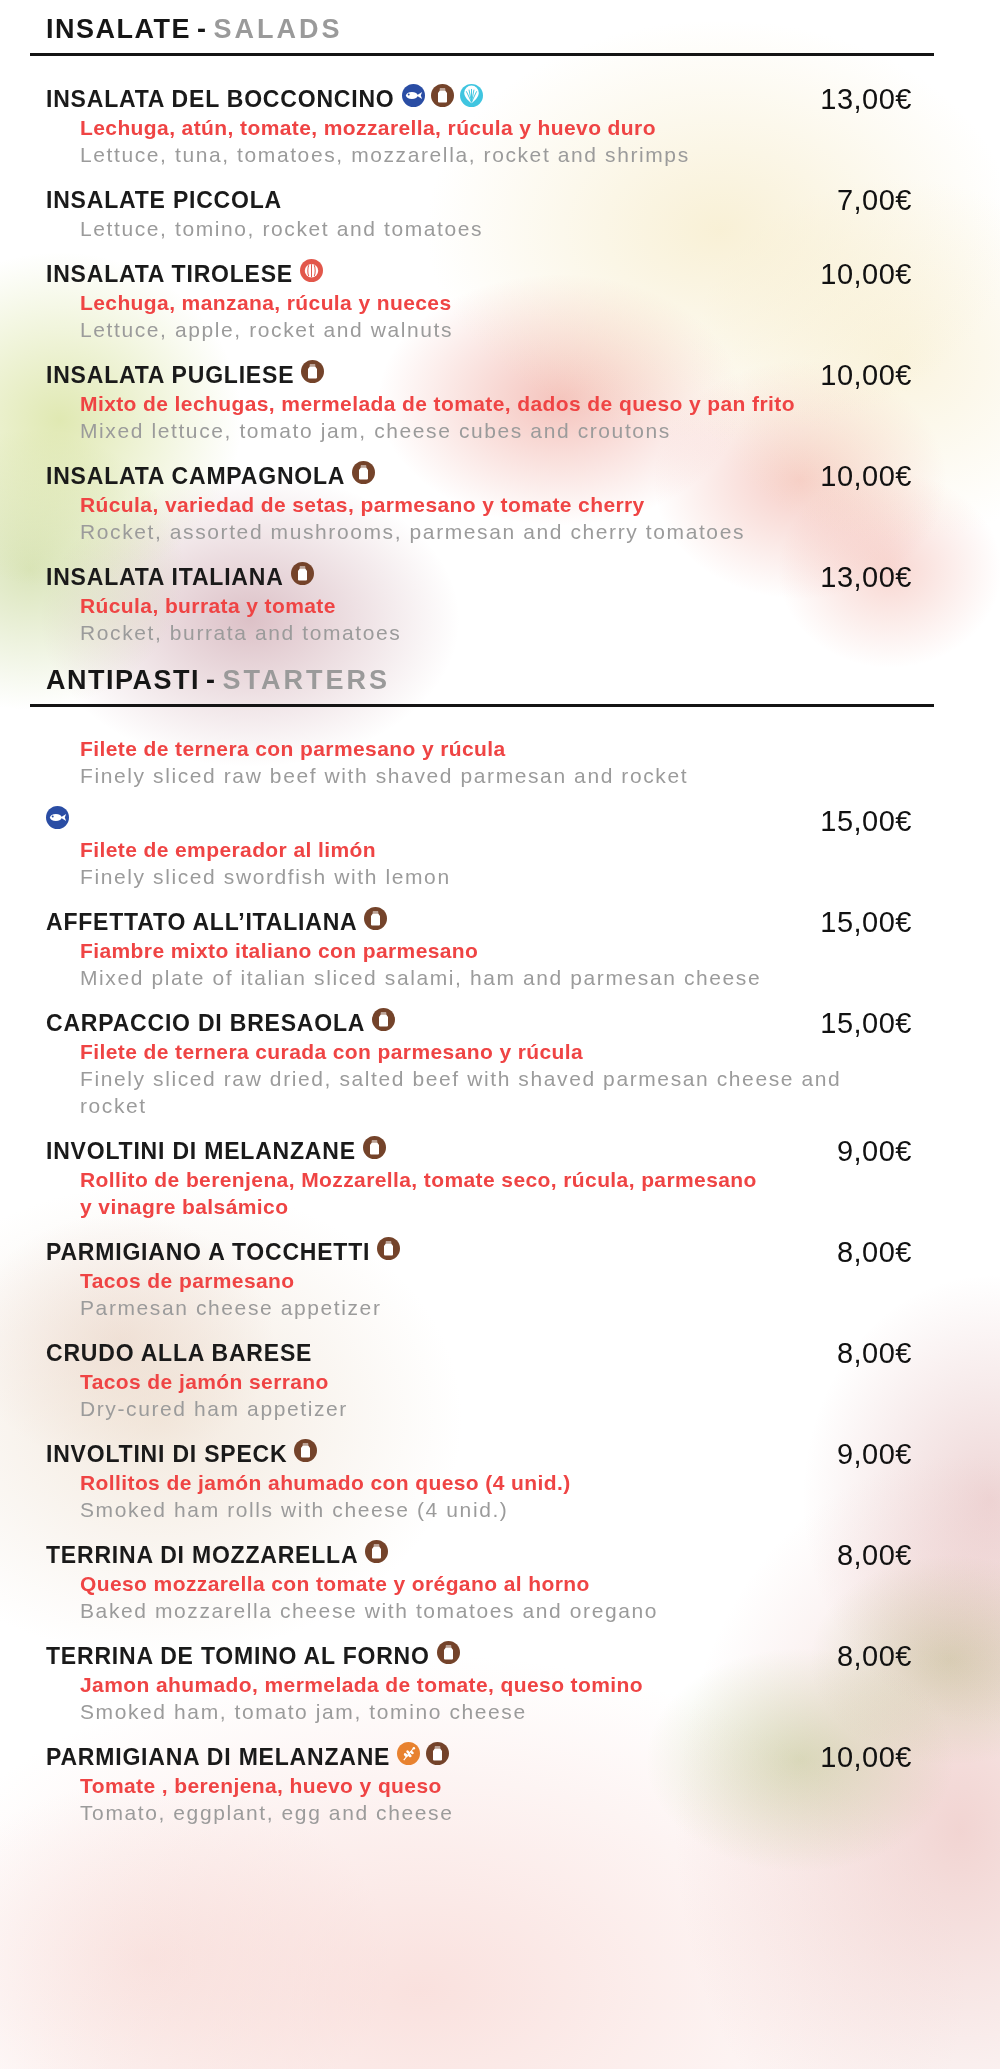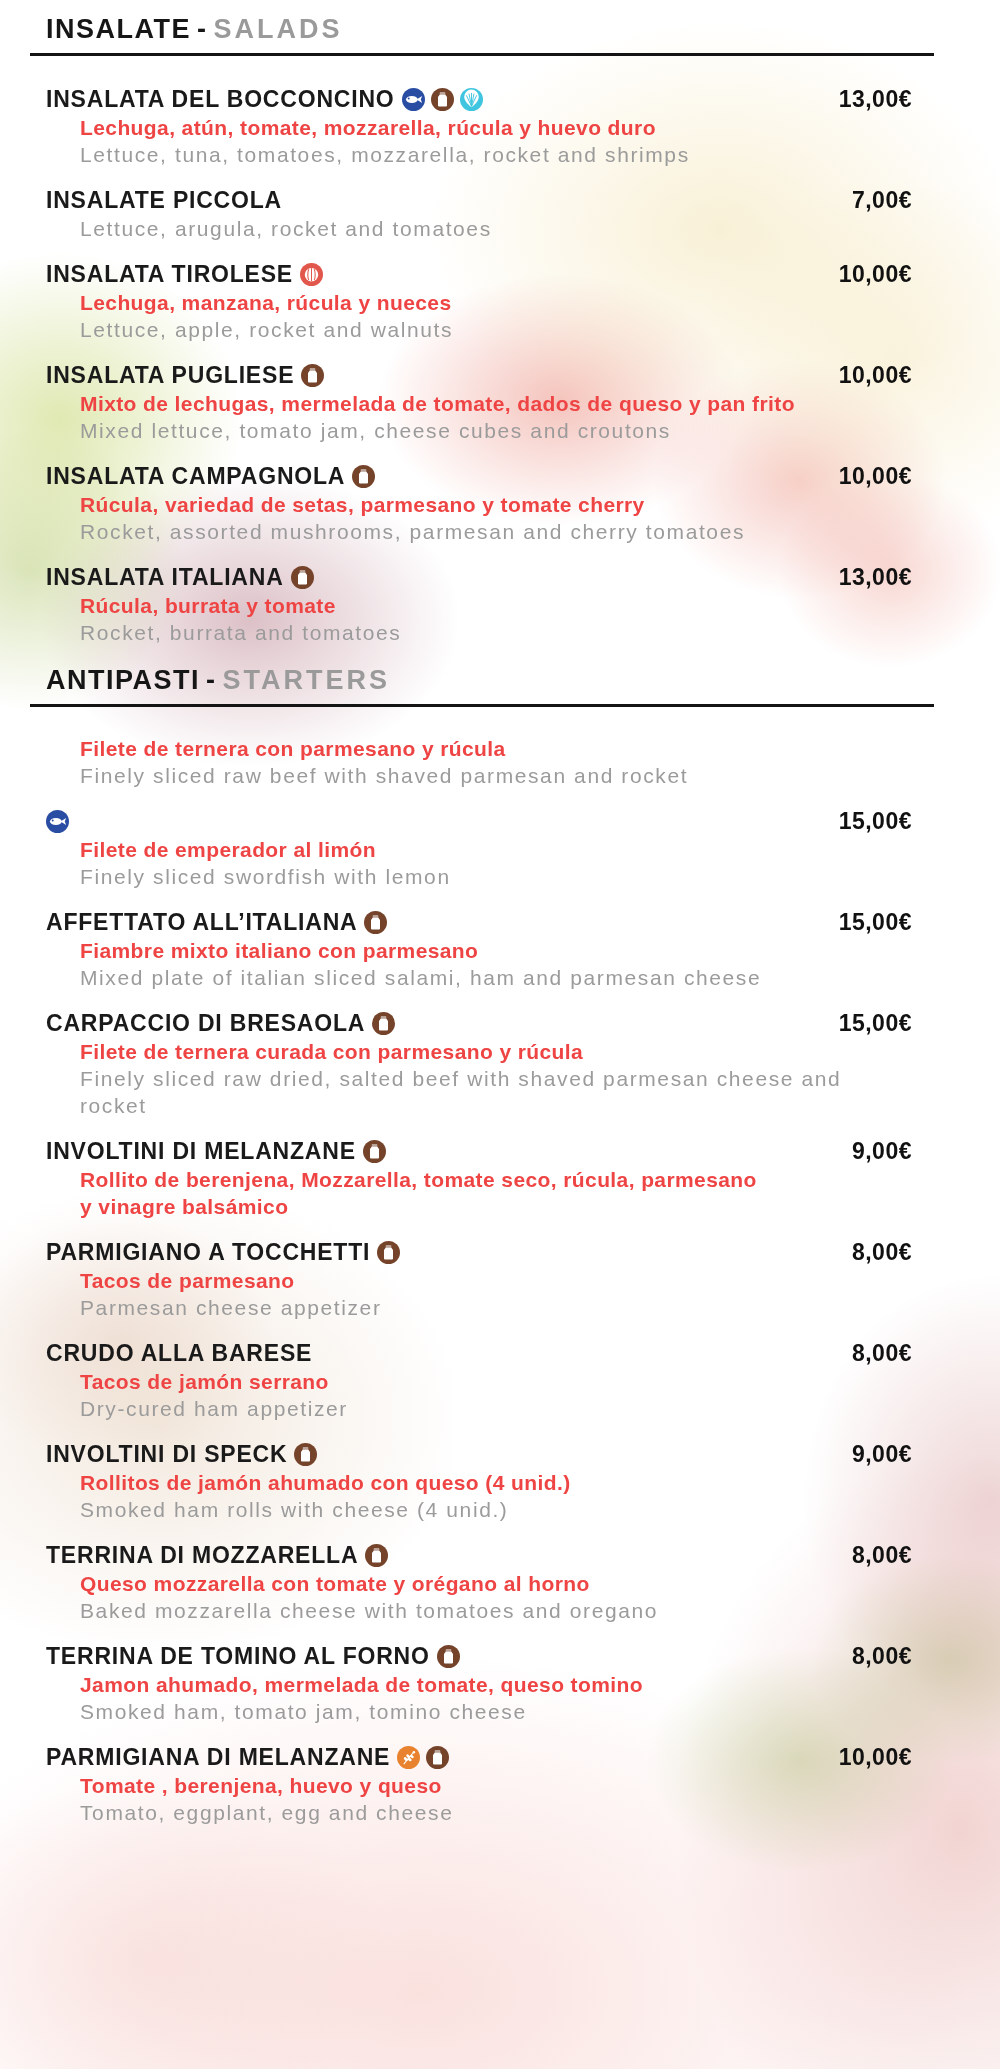--- a/index.html
+++ b/index.html
@@ -37,23 +37,23 @@
 
   .section{margin:0;}
   .section + .section{}
   .section-header{margin-bottom:28px;}
   .section-title{font-size:27px; font-weight:700; letter-spacing:1.5px; color:#161616; line-height:34px;}
   .section-title .sep{color:#161616; font-weight:700; margin:0 6px;}
   .section-title .secondary{color:#9a9a9a; letter-spacing:3px; font-weight:600;}
   .rule{height:3px; background:#141414; margin:7px -22px 0 -16px;}
 
   .item{margin-bottom:17px;}
-  .item-head{display:flex; align-items:center; gap:7px; line-height:30px;}
+  .item-head{display:flex; align-items:flex-start; gap:7px; line-height:30px;}
   .item-name{font-size:23px; font-weight:700; letter-spacing:0.8px; color:#1a1a1a; white-space:nowrap;}
-  .price{margin-left:auto; font-size:23px; font-weight:700; letter-spacing:0.5px; color:#111; white-space:nowrap;}
+  .price{margin-left:auto; font-size:29px; font-weight:400; letter-spacing:0.5px; color:#111; white-space:nowrap;}
   .badge{width:23px; height:23px; border-radius:50%; flex:none; display:inline-flex; align-items:center; justify-content:center;}
   .badge svg{width:23px; height:23px; display:block;}
   .desc-es{font-size:21px; font-weight:600; color:#ef4444; letter-spacing:0.4px; line-height:27px; padding-left:34px; white-space:pre-line;}
   .desc-en{font-size:21px; font-weight:500; color:#9b9b9b; letter-spacing:1.6px; line-height:27px; padding-left:34px; white-space:pre-line;}
 </style>
 </head>
 <body>
 
 <div class="page">
   <div class="bg"></div>
@@ -101,21 +101,21 @@
     <div class="desc-es">Lechuga, atún, tomate, mozzarella, rúcula y huevo duro</div>
     <div class="desc-en">Lettuce, tuna, tomatoes, mozzarella, rocket and shrimps</div>
   </article>
 
   <article class="item">
     <div class="item-head">
       <span class="item-name">INSALATE PICCOLA</span>
       <span class="badges" style="display:inline-flex;gap:6px;align-items:center;"></span>
       <span class="price">7,00€</span>
     </div>
-    <div class="desc-en">Lettuce, arugula, rocket and tomatoes</div>
+    <div class="desc-en">Lettuce, tomino, rocket and tomatoes</div>
   </article>
 
   <article class="item">
     <div class="item-head">
       <span class="item-name">INSALATA TIROLESE</span>
       <span class="badges" style="display:inline-flex;gap:6px;align-items:center;">
                 <span class="badge" style="background: rgb(226, 87, 75); color: rgb(226, 87, 75);">
                   <svg viewBox="0 0 24 24">
                     <circle cx="12" cy="12.2" r="7" fill="#fff"></circle>
                     <g stroke="currentColor" stroke-width="1.1" fill="none">

